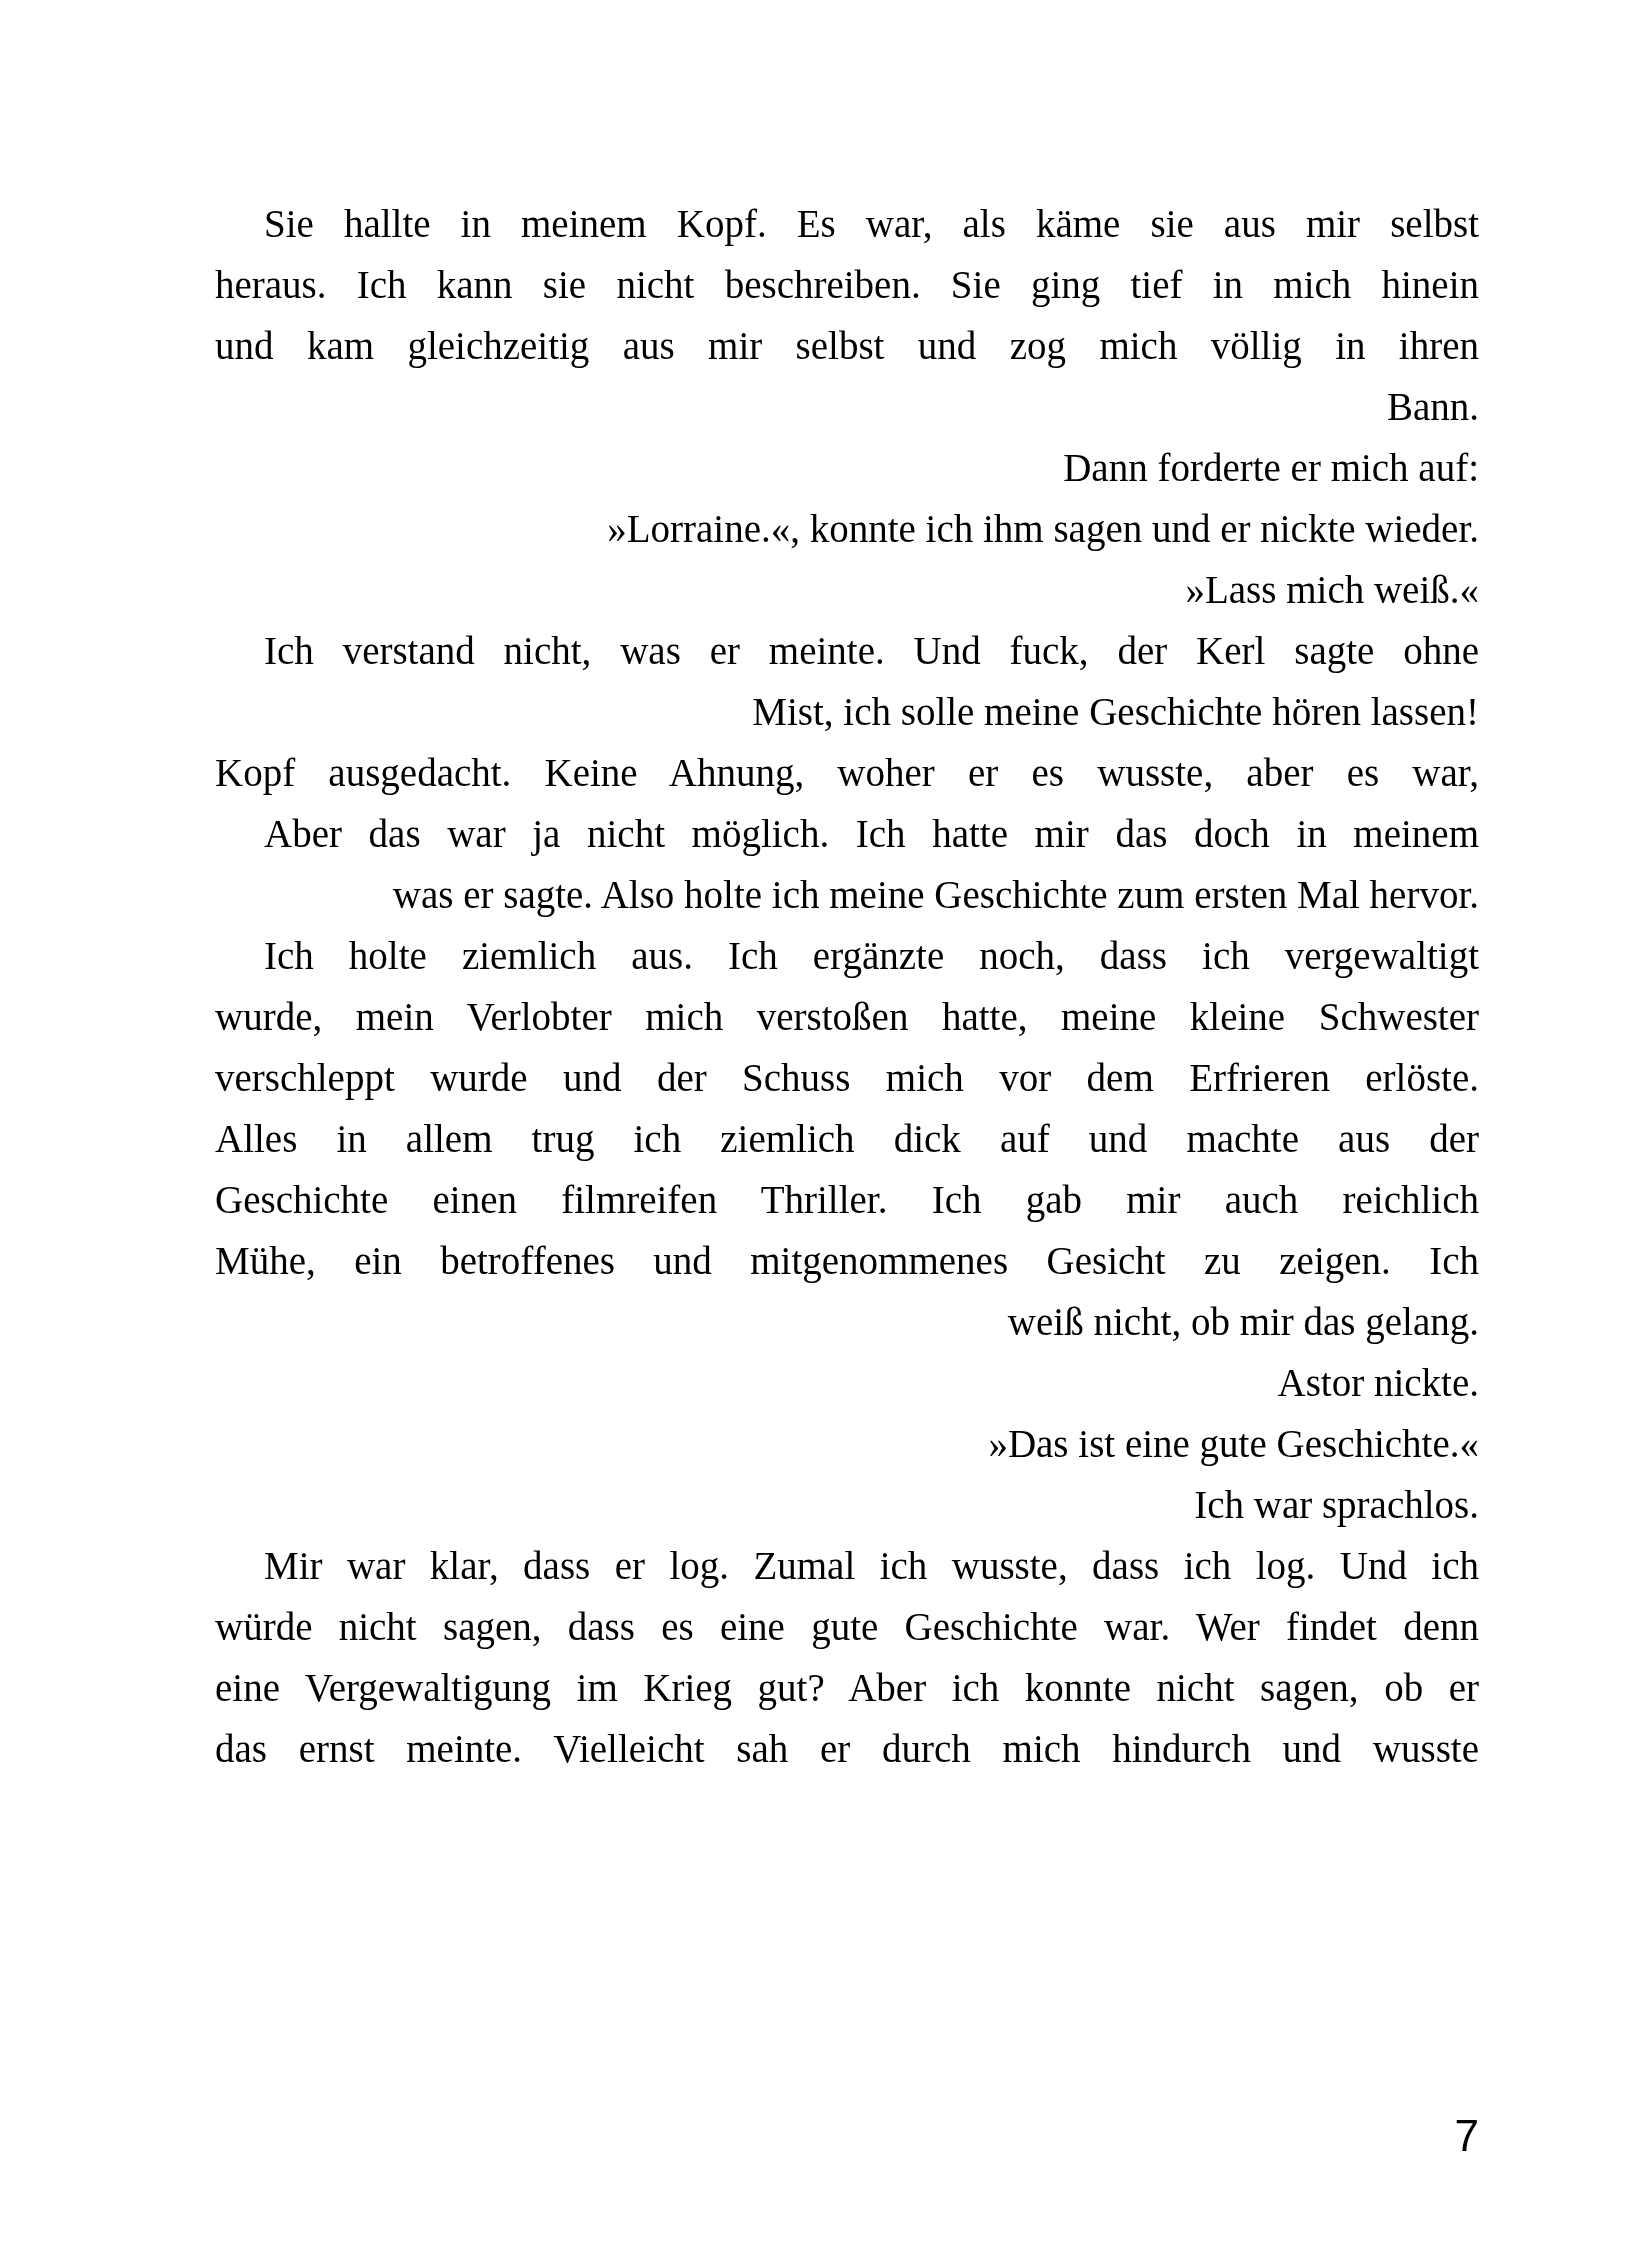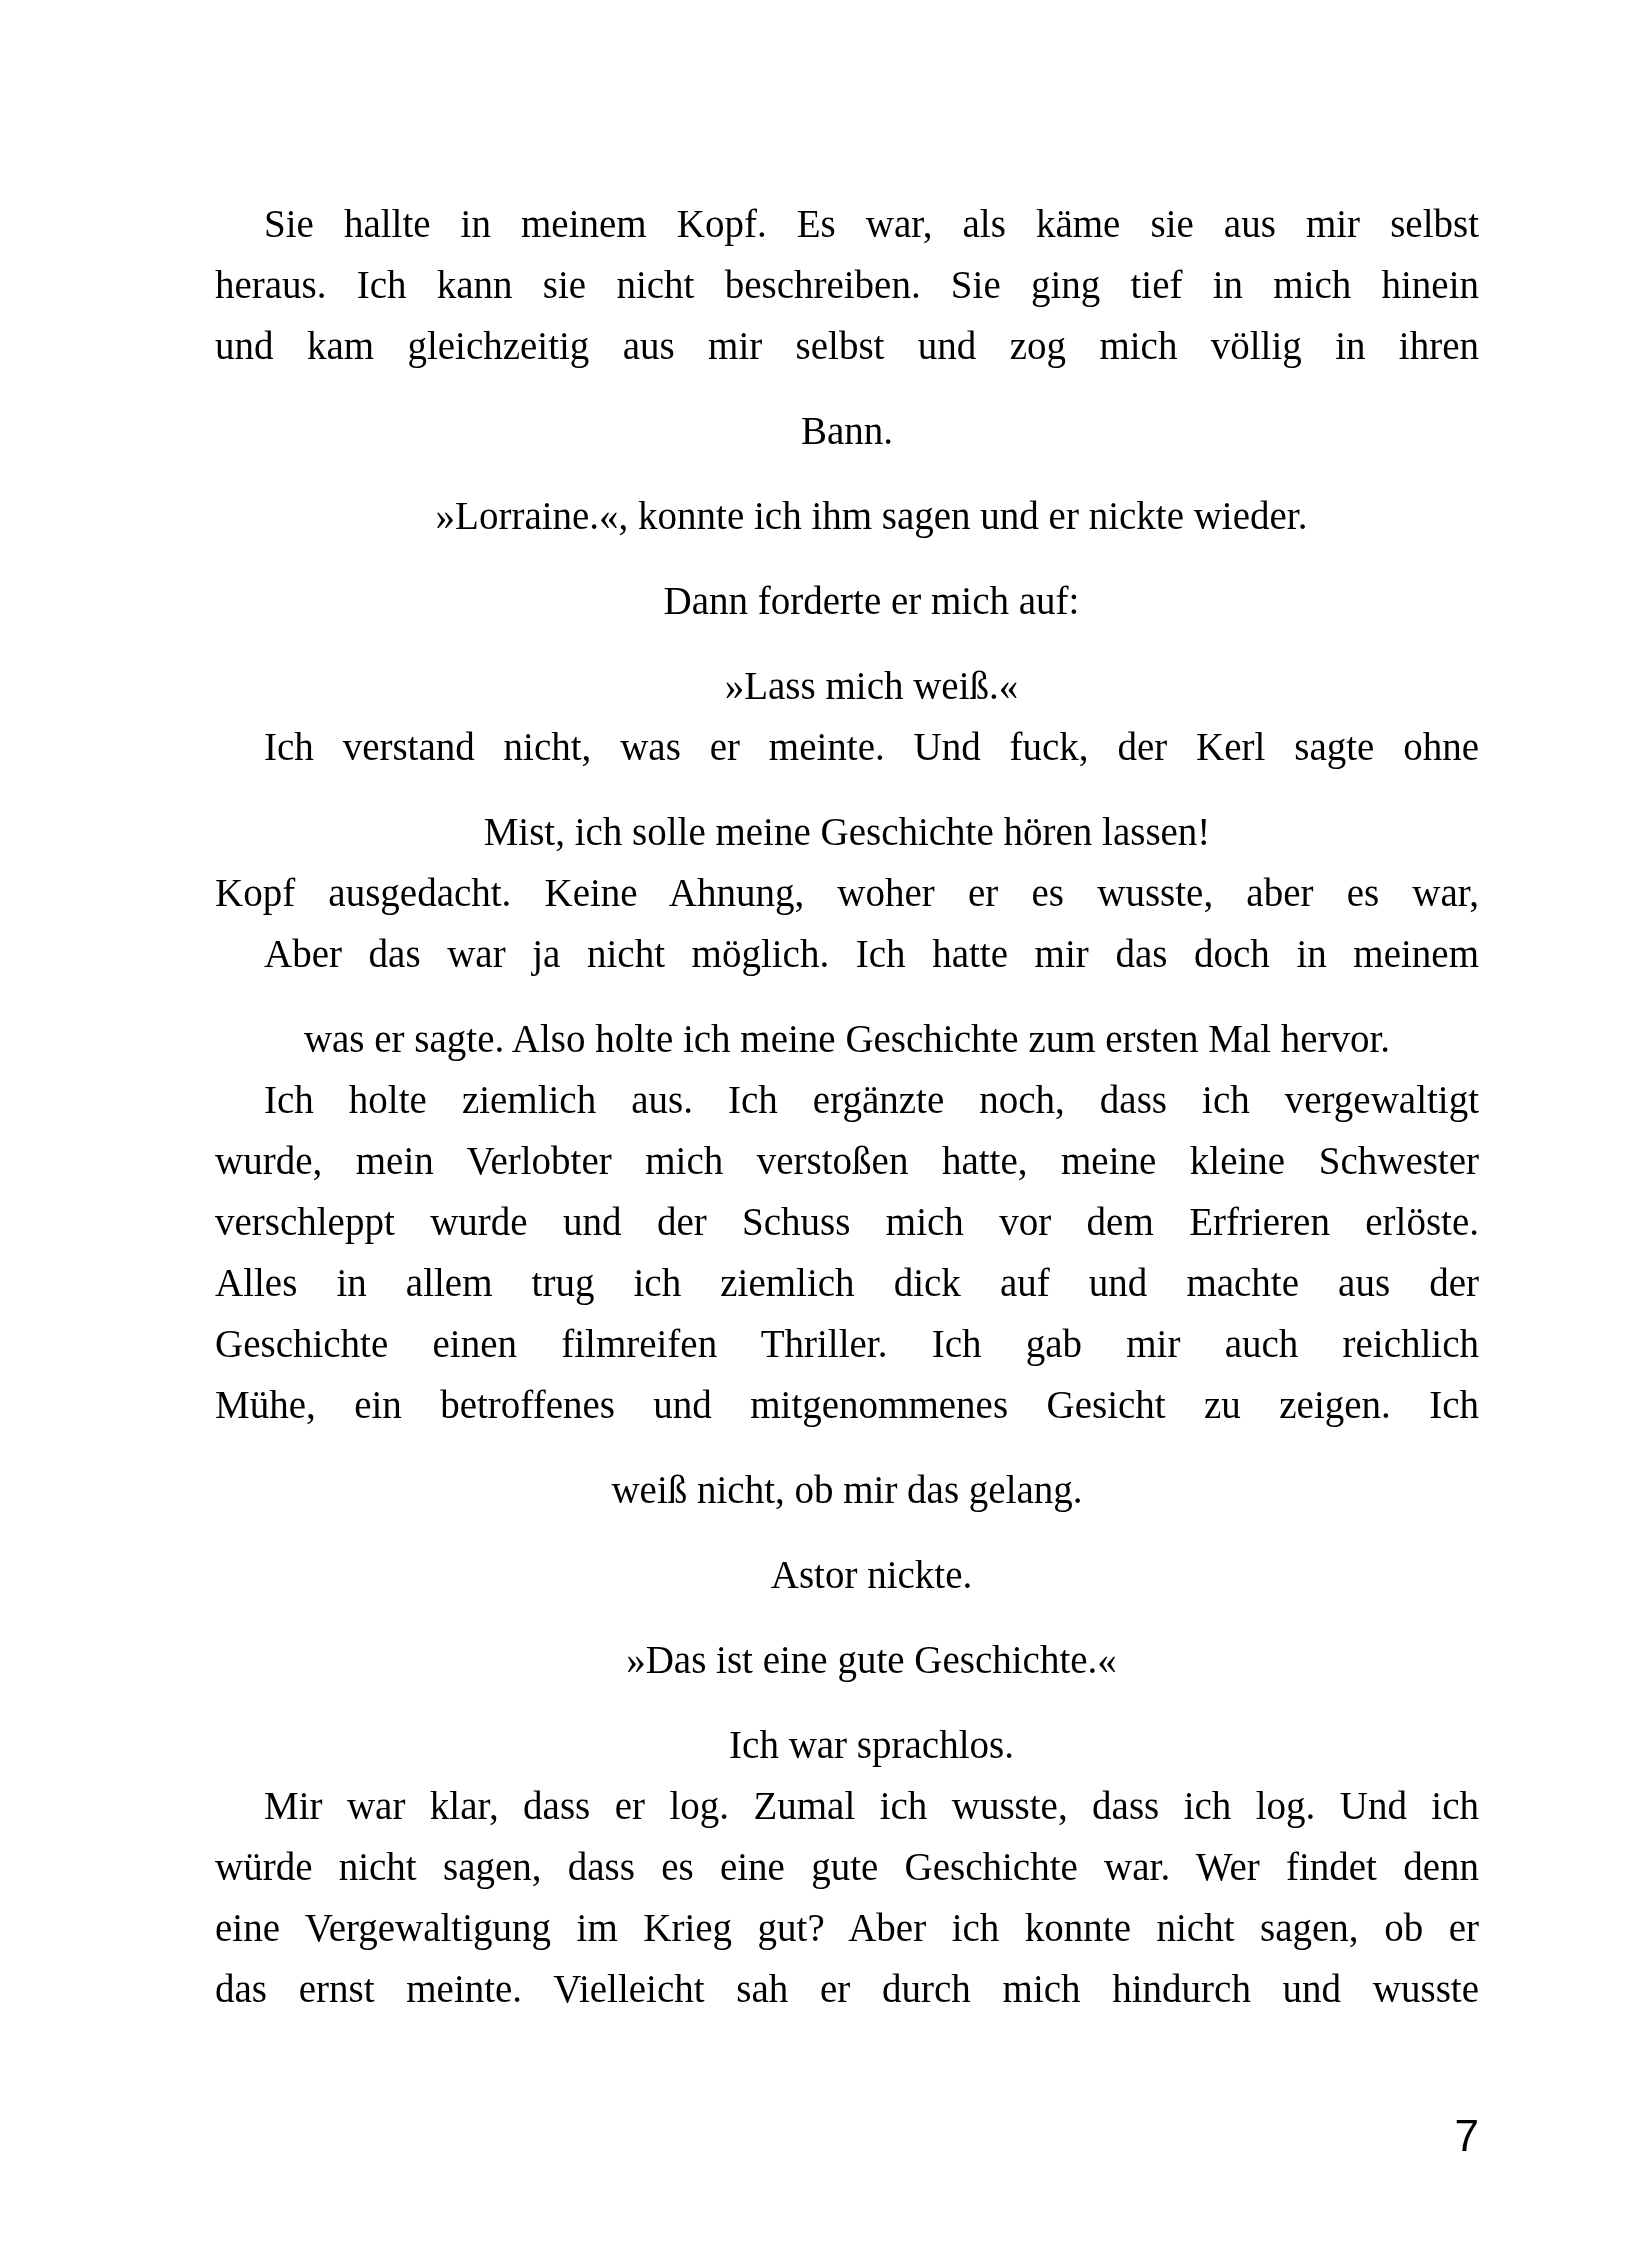--- a/index.html
+++ b/index.html
@@ -35,23 +35,22 @@
   }
   .line {
     display: block;
     hyphens: none;
   }
   .line.justify {
     text-align: justify;
     text-align-last: justify;
   }
   .line.plain {
-    text-align: center;
+    text-align: right;
     white-space: nowrap;
-    margin-top: 24px;
   }
   .line.first {
     text-indent: 49px;
   }
   .page-number {
     position: absolute;
     right: 169px;
     top: 2114px;
     font-family: "Liberation Sans", "DejaVu Sans", sans-serif;
     font-size: 44px;
@@ -64,24 +63,24 @@
 
 <div class="page">
   <div class="text-block">
       <div class="para">
         <div class="line justify first">Sie hallte in meinem Kopf. Es war, als käme sie aus mir selbst</div>
         <div class="line justify">heraus. Ich kann sie nicht beschreiben. Sie ging tief in mich hinein</div>
         <div class="line justify">und kam gleichzeitig aus mir selbst und zog mich völlig in ihren</div>
         <div class="line plain">Bann.</div>
       </div>
       <div class="para">
-        <div class="line plain first">»Lorraine.«, konnte ich ihm sagen und er nickte wieder.</div>
+        <div class="line plain first">Dann forderte er mich auf:</div>
       </div>
       <div class="para">
-        <div class="line plain first">Dann forderte er mich auf:</div>
+        <div class="line plain first">»Lorraine.«, konnte ich ihm sagen und er nickte wieder.</div>
       </div>
       <div class="para">
         <div class="line plain first">»Lass mich weiß.«</div>
       </div>
       <div class="para">
         <div class="line justify first">Ich verstand nicht, was er meinte. Und fuck, der Kerl sagte ohne</div>
         <div class="line plain">Mist, ich solle meine Geschichte hören lassen!</div>
       </div>
       <div class="para">
         <div class="line justify">Kopf ausgedacht. Keine Ahnung, woher er es wusste, aber es war,</div>

